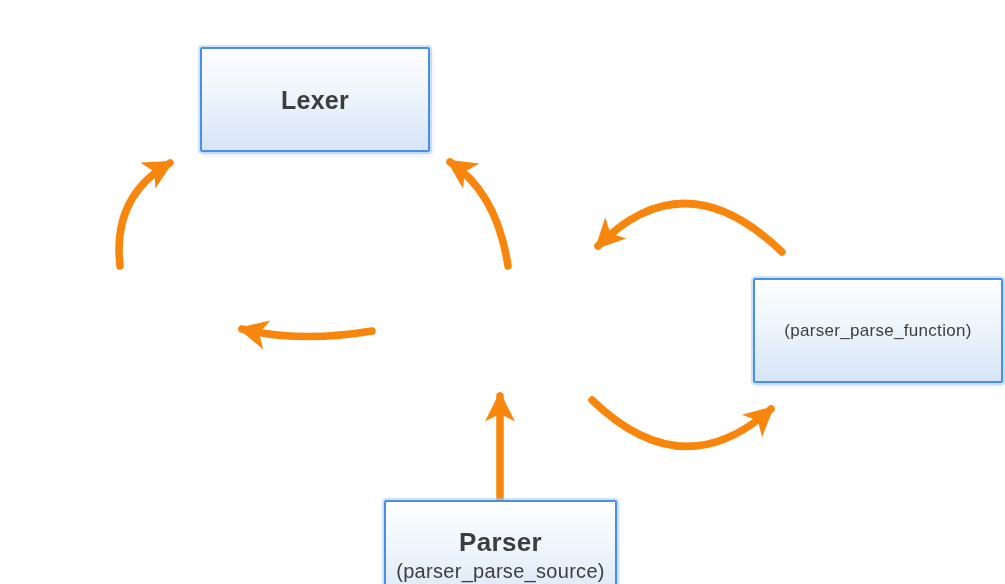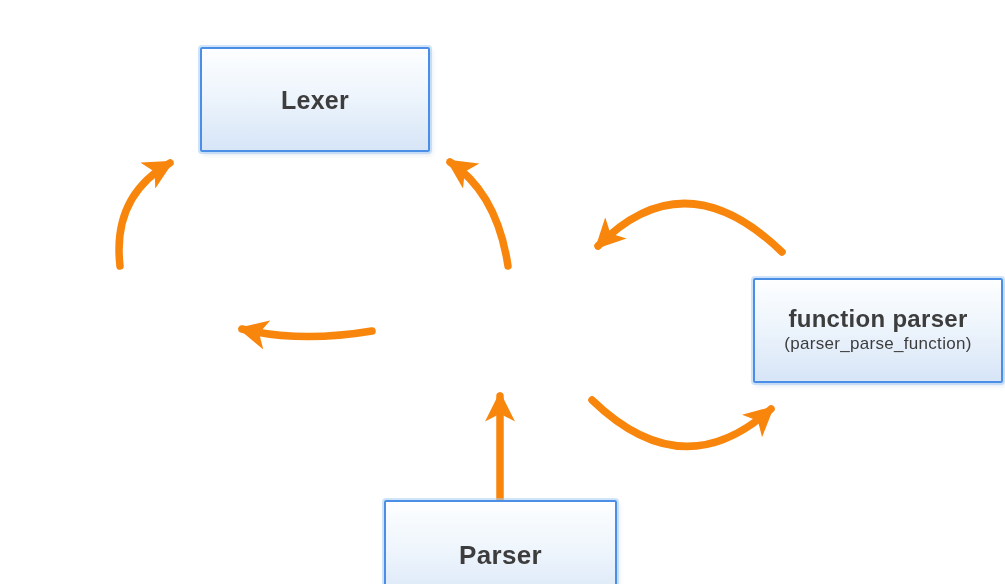--- a/index.html
+++ b/index.html
@@ -76,21 +76,21 @@
     </g>
   </svg>
 
   <div class="node node-lexer">
     <div class="node-title">Lexer</div>
   </div>
 
 
 
   <div class="node node-function">
-    <div class="node-title">function parser</div>
     <div class="node-subtitle">(parser_parse_function)</div>
   </div>
 
   <div class="node node-parser">
     <div class="node-title">Parser</div>
+    <div class="node-subtitle">(parser_parse_source)</div>
   </div>
 
 </div>
 
 </body></html>

